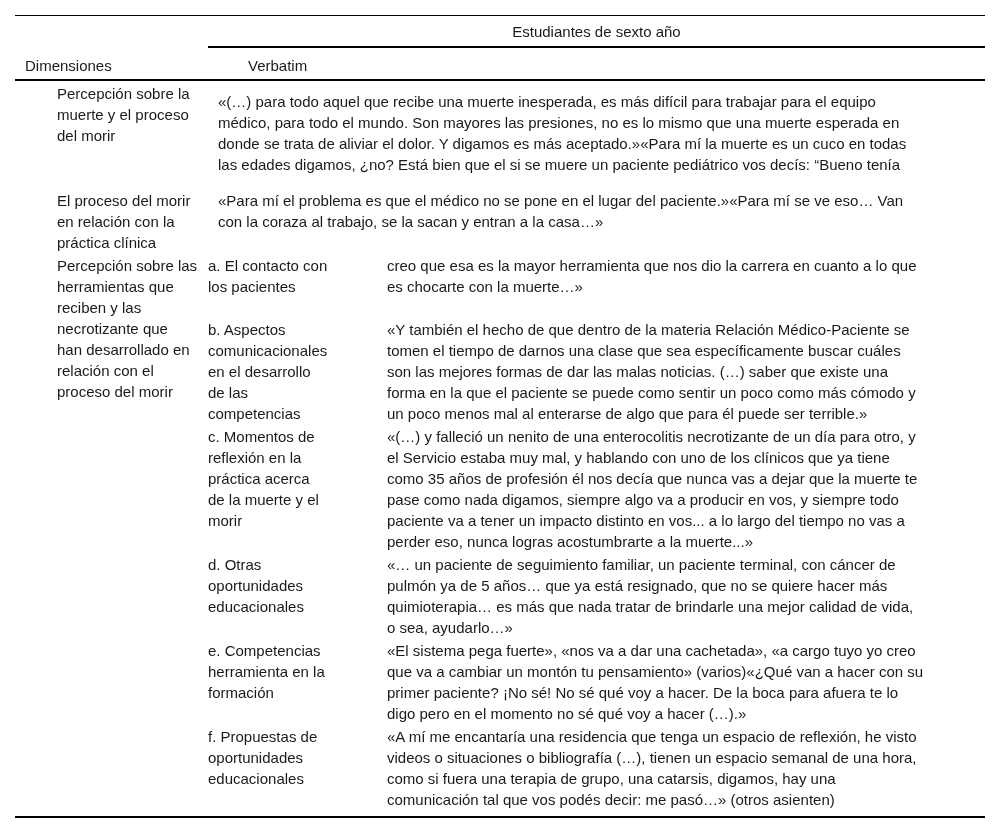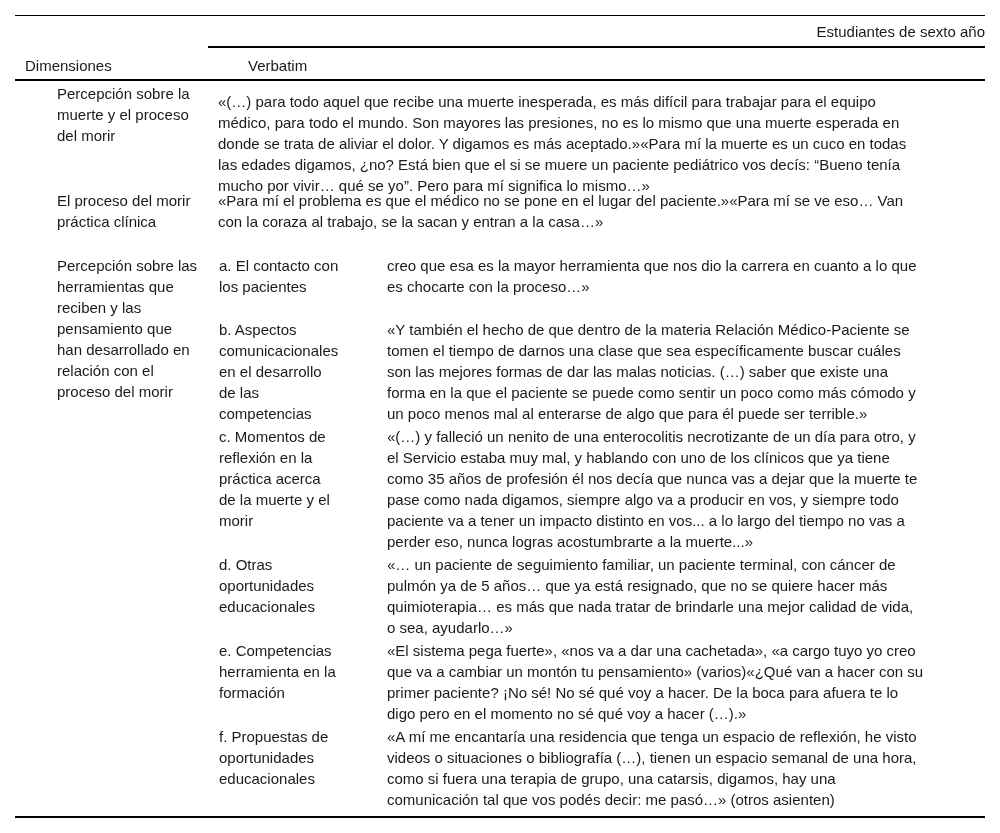--- a/index.html
+++ b/index.html
@@ -6,26 +6,26 @@
   body {
     width: 1000px; height: 833px; position: relative; overflow: hidden;
     font-family: "Liberation Sans", sans-serif; font-size: 15px; color: #1a1a1a;
   }
   .rule { position: absolute; background: #000; }
   .rule-top { left: 15px; right: 15px; top: 15px; height: 1px; }
   .rule-sub { left: 208px; right: 15px; top: 46px; height: 2px; }
   .rule-head { left: 15px; right: 15px; top: 79px; height: 2px; }
   .rule-bottom { left: 15px; right: 15px; top: 816px; height: 2px; }
   .txt { position: absolute; line-height: 21px; margin: 0; }
-  .group-head { left: 208px; right: 15px; top: 21px; text-align: right; }
+  .group-head { left: 208px; right: 15px; top: 21px; text-align: center; }
   .col-head-1 { left: 25px; top: 55px; text-align: right; }
   .col-head-2 { left: 218px; top: 55px; margin-left: 30px; }
   .dim { left: 25px; width: 160px; margin-left: 32px; }
   .quote-wide { left: 218px; width: 740px; }
-  .sub { left: 219px; width: 150px; }
+  .sub { left: 208px; width: 150px; }
   .quote { left: 387px; width: 575px; }
 </style>
 </head>
 <body>
 
 <div class="rule rule-top"></div>
 <div class="txt group-head">Estudiantes de sexto año</div>
 <div class="rule rule-sub"></div>
 <div class="txt col-head-1">Dimensiones</div>
 <div class="txt col-head-2">Verbatim</div>
@@ -35,53 +35,53 @@
   <div class="txt dim" style="top:83px">
     <div>Percepción sobre la</div>
     <div>muerte y el proceso</div>
     <div>del morir</div>
   </div>
   <div class="txt quote-wide" style="top:91px">
     <div>«(…) para todo aquel que recibe una muerte inesperada, es más difícil para trabajar para el equipo</div>
     <div>médico, para todo el mundo. Son mayores las presiones, no es lo mismo que una muerte esperada en</div>
     <div>donde se trata de aliviar el dolor. Y digamos es más aceptado.»«Para mí la muerte es un cuco en todas</div>
     <div>las edades digamos, ¿no? Está bien que el si se muere un paciente pediátrico vos decís: “Bueno tenía</div>
-    <div>mucho por vivir… qué se yo”. Pero para mí significa lo mismo…»</div>
   </div>
 </div>
 
 <div>
   <div class="txt dim" style="top:190px">
     <div>El proceso del morir</div>
+    <div>en relación con la</div>
     <div>práctica clínica</div>
   </div>
   <div class="txt quote-wide" style="top:190px">
     <div>«Para mí el problema es que el médico no se pone en el lugar del paciente.»«Para mí se ve eso… Van</div>
     <div>con la coraza al trabajo, se la sacan y entran a la casa…»</div>
   </div>
 </div>
 
 <div>
   <div class="txt dim" style="top:255px">
     <div>Percepción sobre las</div>
     <div>herramientas que</div>
     <div>reciben y las</div>
-    <div>pensamiento que</div>
+    <div>necrotizante que</div>
     <div>han desarrollado en</div>
     <div>relación con el</div>
     <div>proceso del morir</div>
   </div>
 
   <div class="txt sub" style="top:255px">
     <div>a. El contacto con</div>
     <div>los pacientes</div>
   </div>
   <div class="txt quote" style="top:255px">
     <div>creo que esa es la mayor herramienta que nos dio la carrera en cuanto a lo que</div>
-    <div>es chocarte con la proceso…»</div>
+    <div>es chocarte con la muerte…»</div>
   </div>
 
   <div class="txt sub" style="top:319px">
     <div>b. Aspectos</div>
     <div>comunicacionales</div>
     <div>en el desarrollo</div>
     <div>de las</div>
     <div>competencias</div>
   </div>
   <div class="txt quote" style="top:319px">

